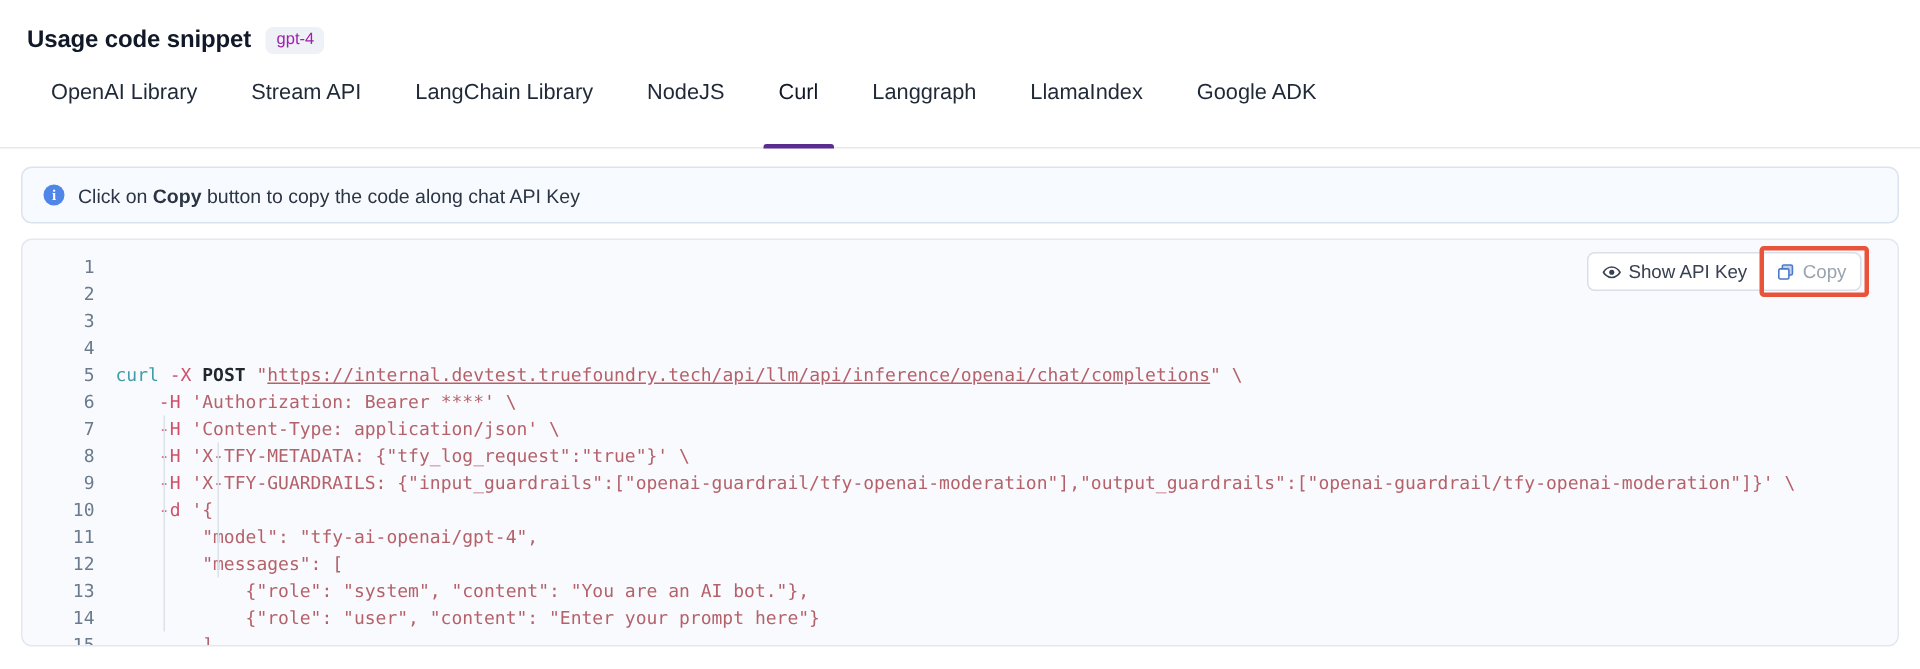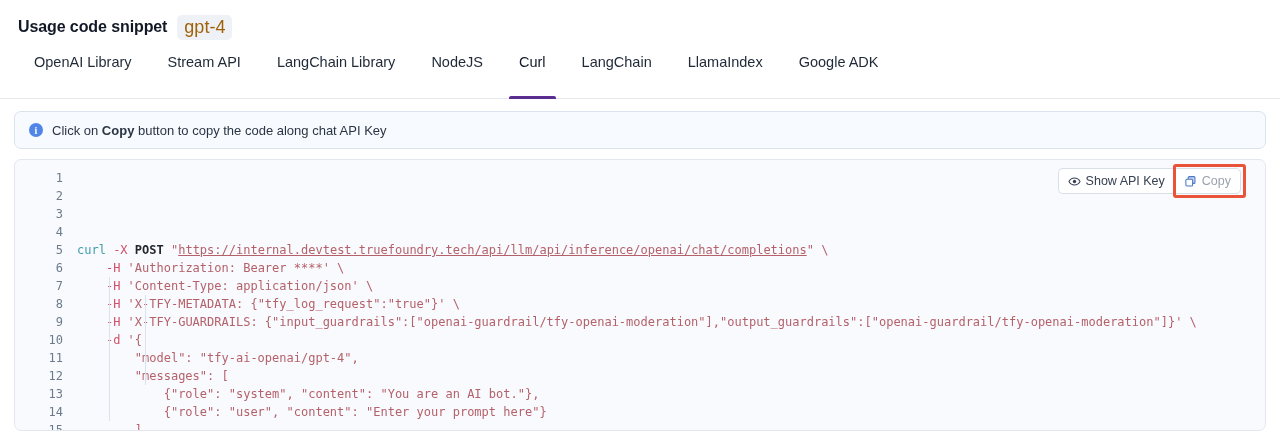--- a/index.html
+++ b/index.html
@@ -20,22 +20,22 @@
   }
   .page-title {
     font-size: 16px;
     font-weight: bold;
     color: #111827;
     letter-spacing: -0.1px;
   }
   .model-badge {
     margin-left: 10px;
     background: #eef1f6;
-    color: #a16207;
-    font-size: 18px;
+    color: #a21caf;
+    font-size: 11px;
     padding: 3px 7px 4px 7px;
     border-radius: 5px;
     line-height: 1;
     display: inline-block;
   }
 
   
   .tabbar {
     height: 45px;
     border-bottom: 1px solid #e6e8ec;
@@ -194,21 +194,21 @@
   <div class="tab">
       <span>LangChain Library</span>
     </div>
   <div class="tab">
       <span>NodeJS</span>
     </div>
   <div class="tab active">
       <span>Curl</span>
     </div>
   <div class="tab">
-      <span>LangChain</span>
+      <span>Langgraph</span>
     </div>
   <div class="tab">
       <span>LlamaIndex</span>
     </div>
   <div class="tab">
       <span>Google ADK</span>
     </div>
 </div>
 
 <div class="banner-wrap">

